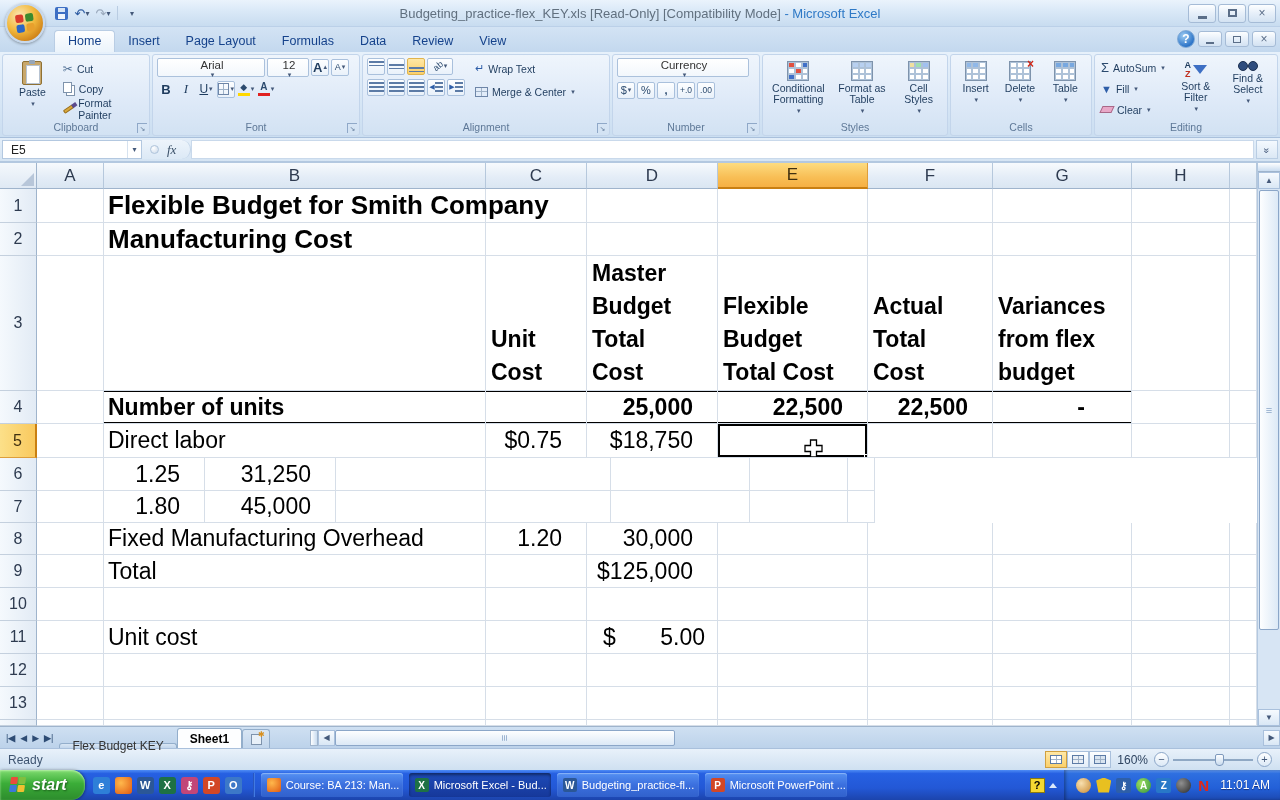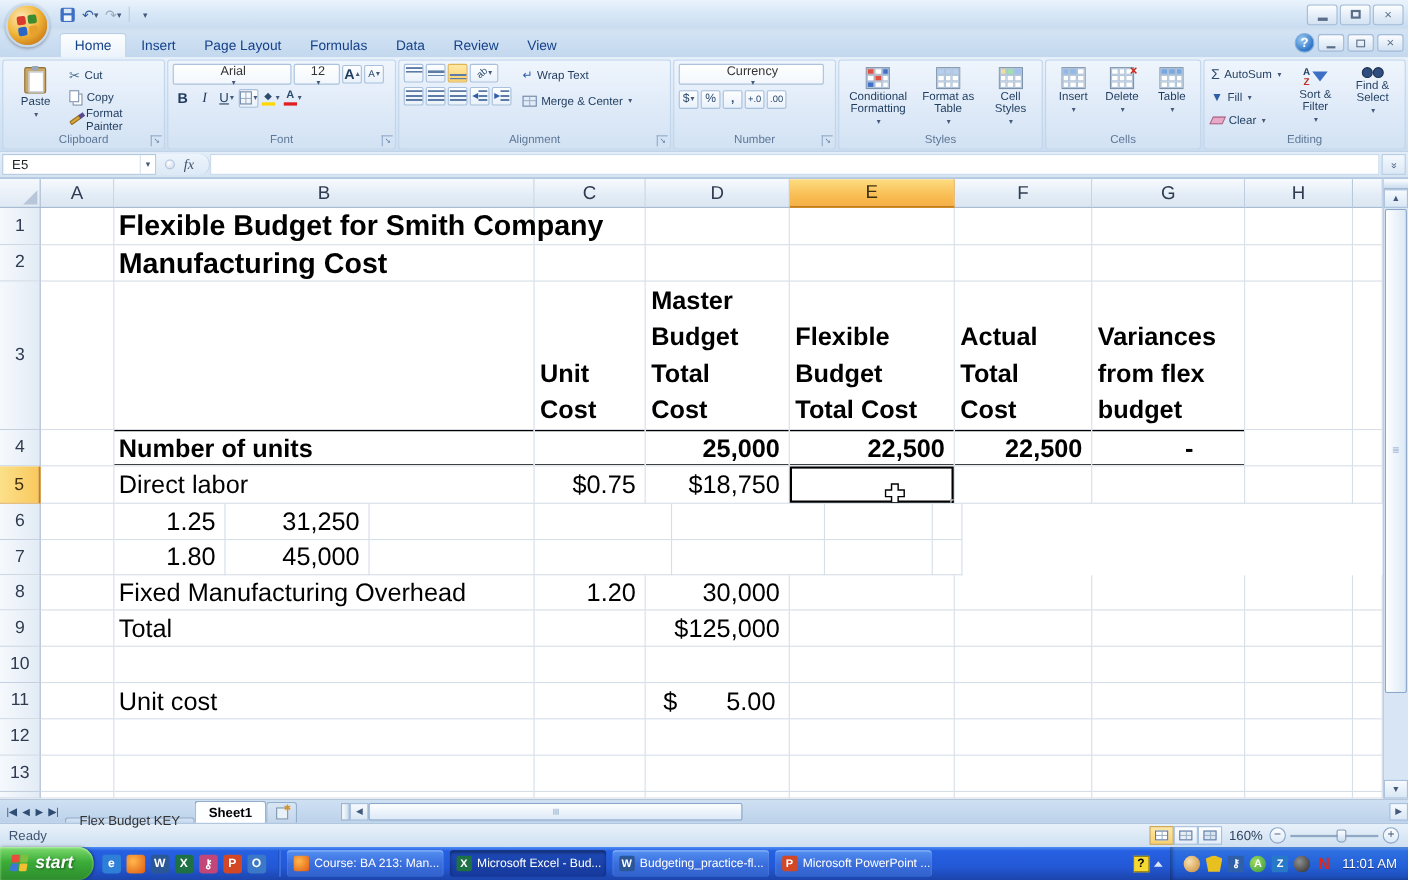--- a/index.html
+++ b/index.html
@@ -117,21 +117,21 @@
   .colhdr.hl { background:linear-gradient(#FDDC80,#F8BE55 60%,#F6B044); border-right:1px solid #DD9E3C; border-bottom:2px solid #C97F12; color:#403010; }
   .grow { display:flex; }
   .rowhdr { width:37px; background:linear-gradient(to right,#F5F9FD,#E2EBF5); border-right:1px solid #9FB4CC; border-bottom:1px solid #C4D0DE;
     display:flex; align-items:center; justify-content:center; font-size:16px; color:#2E3B50; }
   .rowhdr.hl { background:linear-gradient(to right,#FCE089,#F9C95E); border-bottom:1px solid #DD9E3C; border-right:2px solid #C97F12; color:#403010; }
   .cell { border-right:1px solid #D6DEE8; border-bottom:1px solid #D6DEE8; font-size:23px; color:#000;
     display:flex; align-items:center; padding:0 4px; white-space:nowrap; overflow:hidden; position:relative; }
   .cell.b { font-weight:bold; }
   .cell.title { font-weight:bold; font-size:26px; }
   .cell.ovf { overflow:visible; z-index:3; }
-  .cell.right { justify-content:flex-end; padding-right:8px; }
+  .cell.right { justify-content:flex-end; padding-right:24px; }
   .cell.dash { justify-content:flex-end; padding-right:46px; font-weight:bold; }
   .cell.h3 { font-weight:bold; white-space:pre-line; overflow:visible; align-items:flex-end; line-height:33px; padding:0 2px 1px 5px; }
   .cell.acct { justify-content:space-between; padding:0 12px 0 16px; }
   .cell.rule { box-shadow: inset 0 1px 0 #000, inset 0 -1px 0 #000; }
   .cell.sel::after { content:""; position:absolute; inset:-1px; border:3px solid #000; pointer-events:none; }
   .sel-handle { position:absolute; right:-3px; bottom:-3px; width:6px; height:6px; background:#000; border:1px solid #fff; z-index:4; }
   .cursor-plus { position:absolute; left:86px; top:13px; z-index:5; }
 
   
   .vscroll { width:23px; background:#D7E5F4; border-left:1px solid #B3C8E0; display:flex; flex-direction:column; }
@@ -222,20 +222,24 @@
         </span>
       <span class="qat-btn dim">
           <span>↷</span>
           <span class="tiny-drop dim">▾</span>
         </span>
       <span class="qat-sep"></span>
       <span class="qat-btn">
           <span class="tiny-drop">▾</span>
         </span>
     </div>
+    <div class="title-text">
+      <span>Budgeting_practice-flex_KEY.xls  [Read-Only]  [Compatibility Mode]</span>
+      <span class="app-part">- Microsoft Excel</span>
+    </div>
     <div class="win-controls">
       <span class="wbtn">
           <span class="glyph-min"></span>
         </span>
       <span class="wbtn">
           <span class="glyph-restore"></span>
         </span>
       <span class="wbtn">
           <span>×</span>
         </span>

